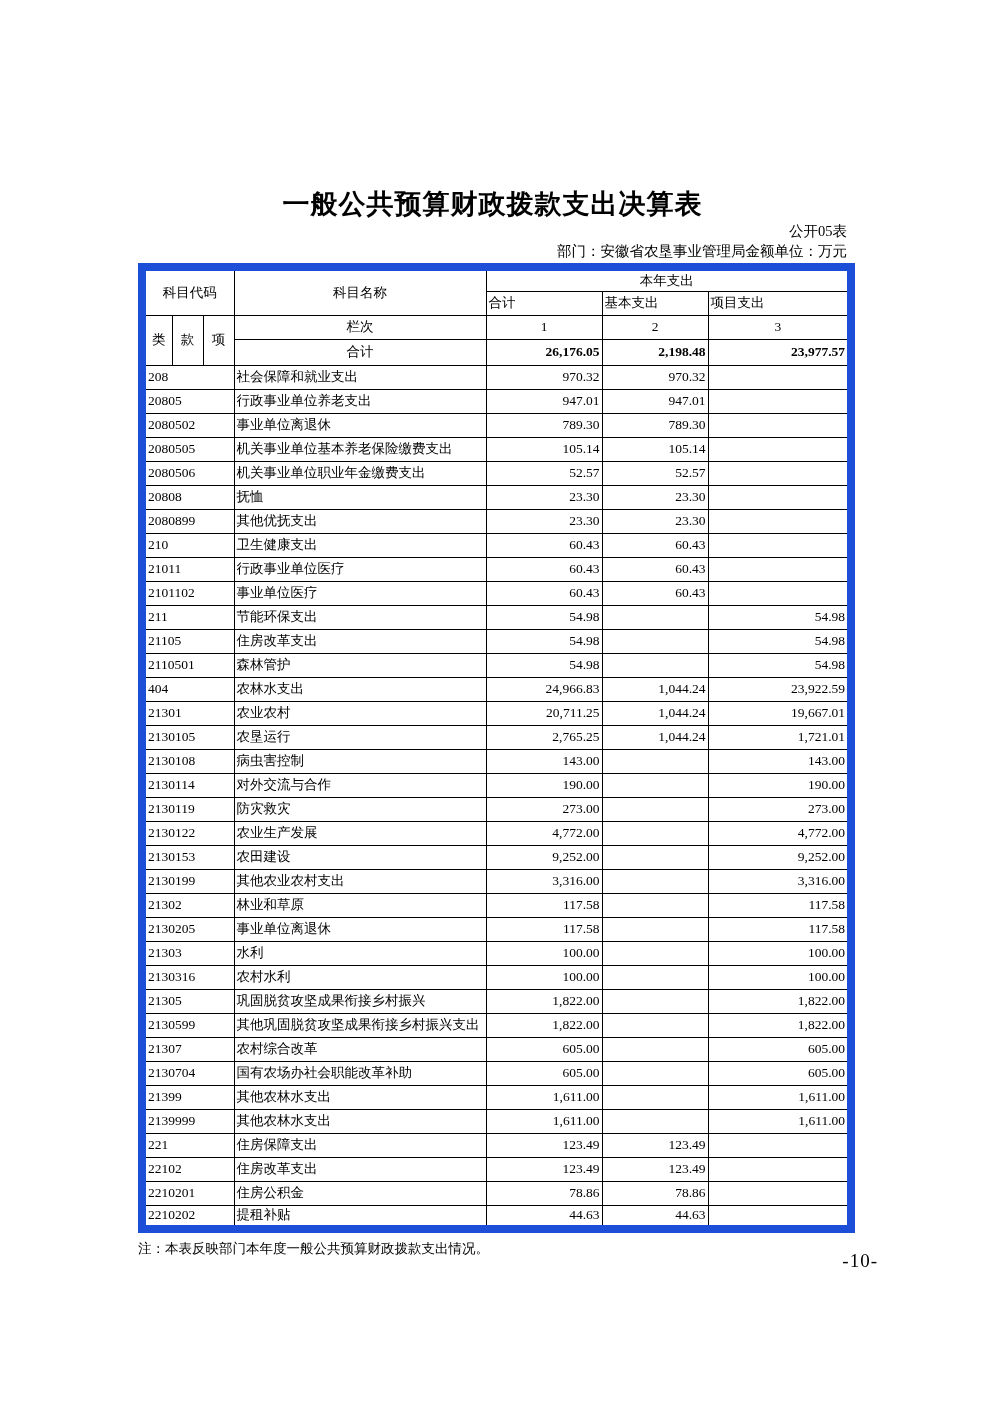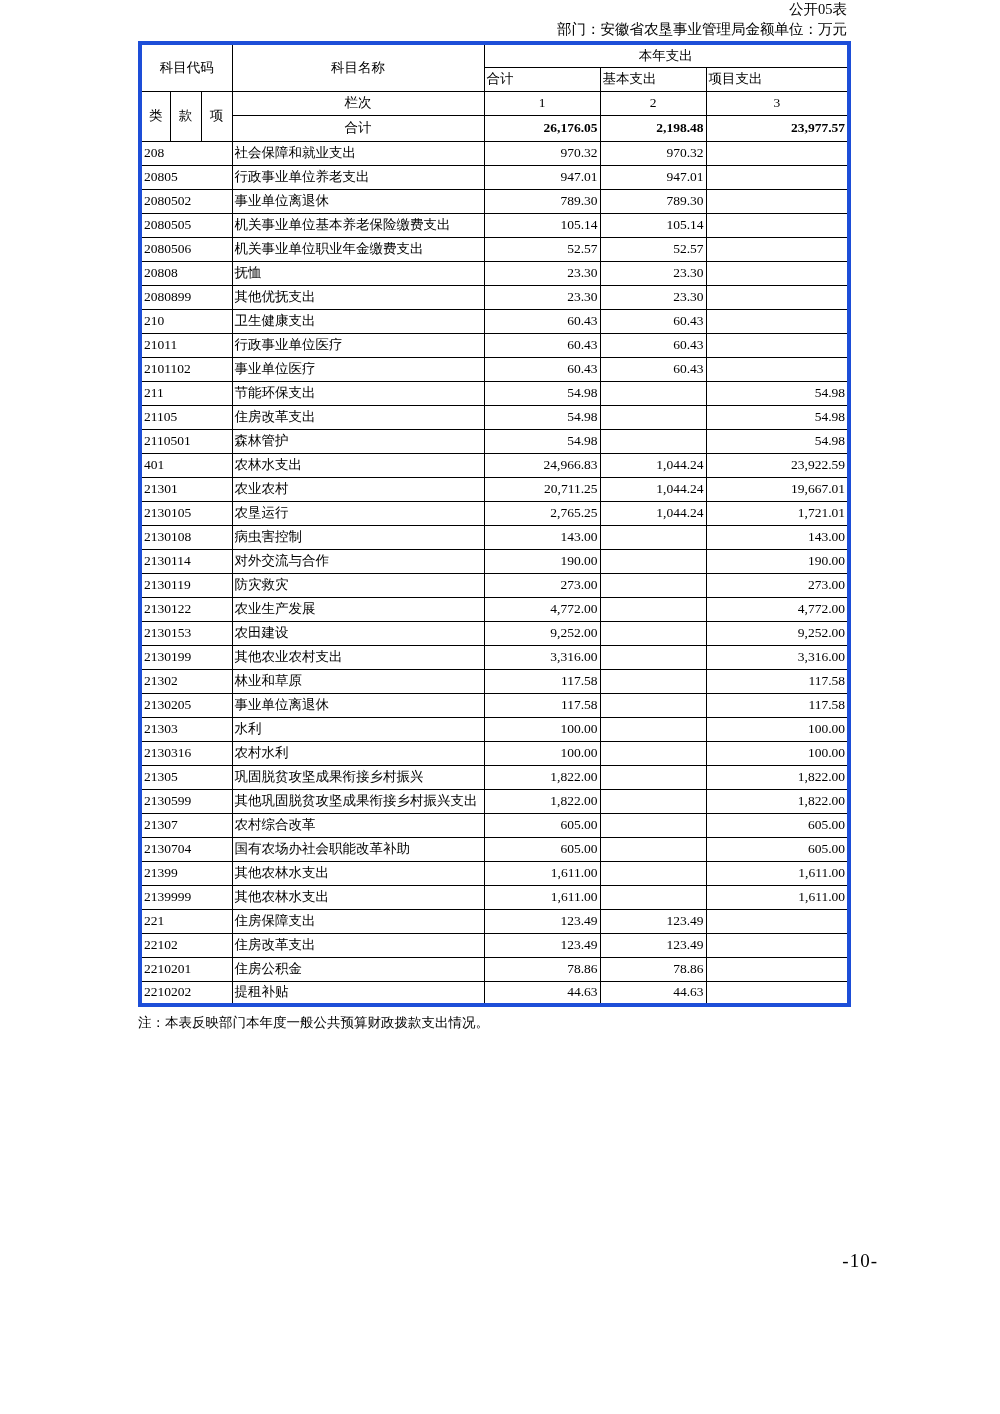--- a/index.html
+++ b/index.html
@@ -32,21 +32,21 @@
     justify-content:flex-end;
     align-items:flex-end;
     font-size:14.5px;
     margin-top:1px;
     margin-bottom:2px;
   }
   table.fin {
     width:709px;
     table-layout:fixed;
     border-collapse:collapse;
-    border:4px solid #1d4ed8;
+    border:8px solid #1d4ed8;
   }
   table.fin td {
     border:1px solid #000;
     height:24px;
     font-size:13.5px;
     padding:0 2px;
     overflow:hidden;
     white-space:nowrap;
     vertical-align:middle;
   }
@@ -69,20 +69,21 @@
     letter-spacing:1px;
     text-align:center;
   }
 </style>
 </head>
 <body>
 
 <div class="page">
   <div class="content">
 
+    <div class="doc-title">一般公共预算财政拨款支出决算表</div>
 
     <div class="pub-label">公开05表</div>
 
     <div class="meta-row">
       <span>部门：安徽省农垦事业管理局</span>
       <span>金额单位：万元</span>
     </div>
 
     <table class="fin">
       <colgroup>
@@ -207,21 +208,21 @@
             <td class="c-num">54.98</td>
           </tr>
           <tr>
             <td class="c-code" colspan="3">2110501</td>
             <td class="c-name">森林管护</td>
             <td class="c-num">54.98</td>
             <td class="c-num"></td>
             <td class="c-num">54.98</td>
           </tr>
           <tr>
-            <td class="c-code" colspan="3">401</td>
+            <td class="c-code" colspan="3">404</td>
             <td class="c-name">农林水支出</td>
             <td class="c-num">24,966.83</td>
             <td class="c-num">1,044.24</td>
             <td class="c-num">23,922.59</td>
           </tr>
           <tr>
             <td class="c-code" colspan="3">21301</td>
             <td class="c-name">农业农村</td>
             <td class="c-num">20,711.25</td>
             <td class="c-num">1,044.24</td>

